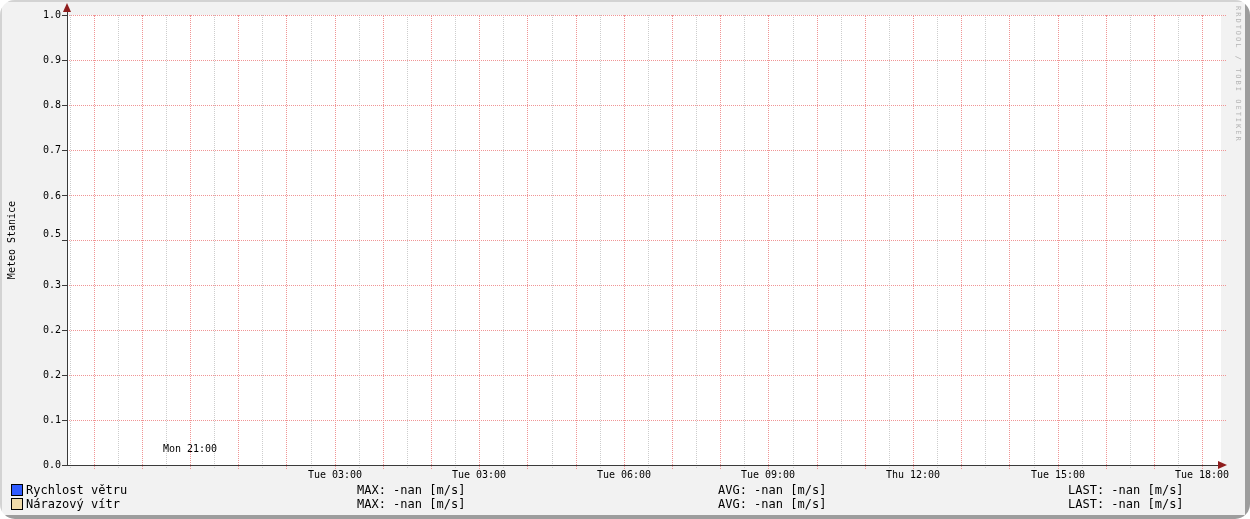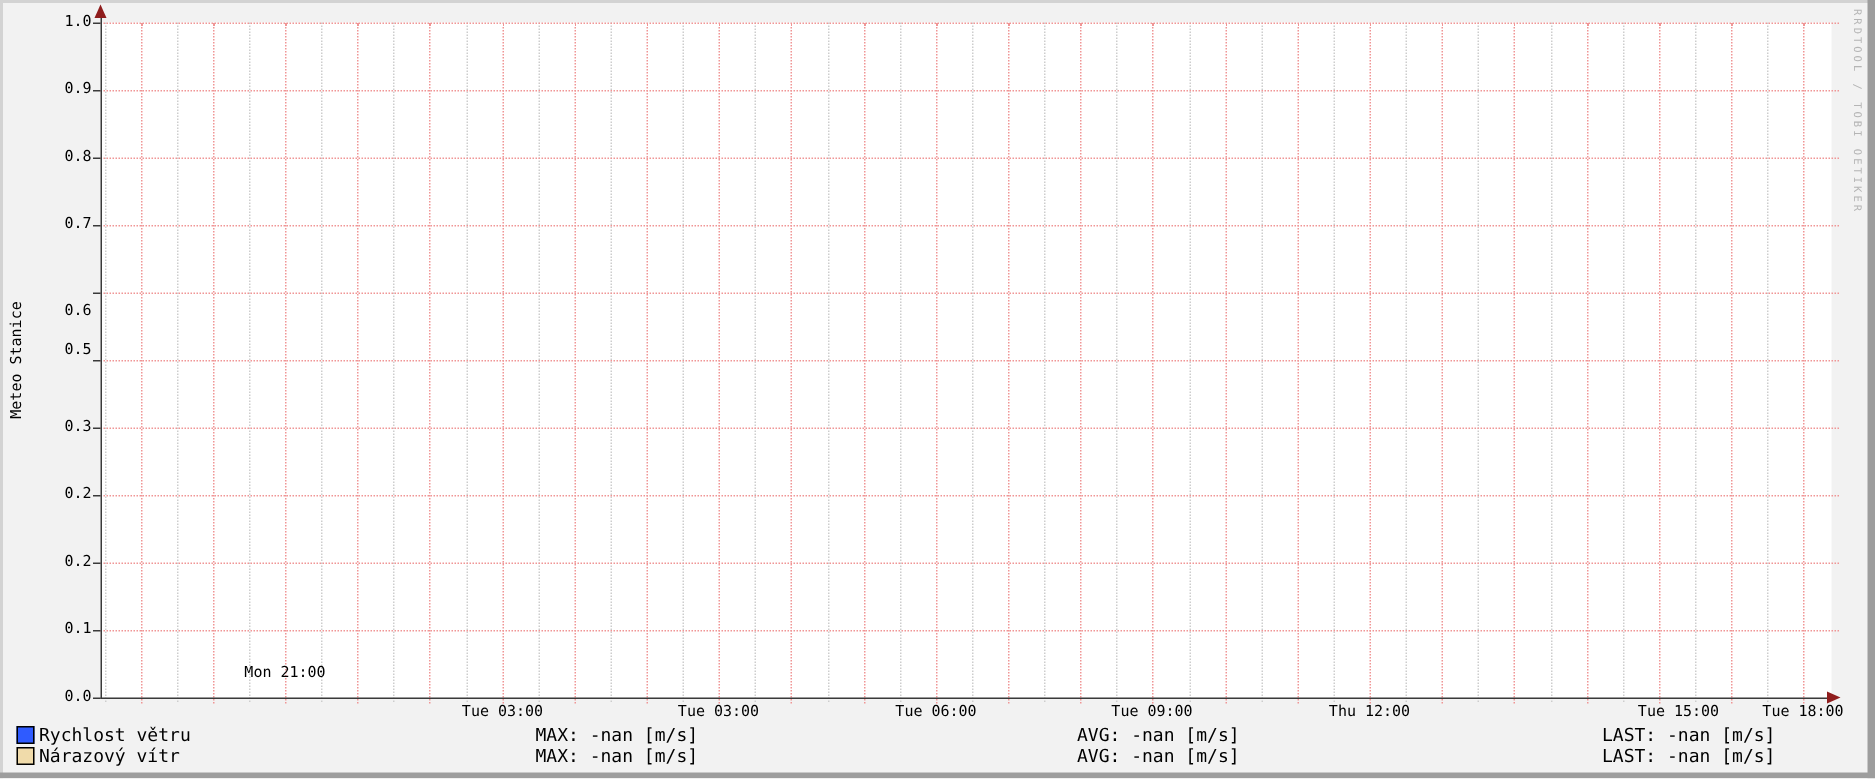--- a/index.html
+++ b/index.html
@@ -1,17 +1,17 @@
 <!DOCTYPE html>
 <html><head>
 <meta charset="utf-8">
 <style>
   html,body{margin:0;padding:0;background:#ffffff;}
   .graph{position:relative;width:1250px;height:519px;background:#f2f2f2;
-         font-family:"DejaVu Sans Mono",monospace;overflow:hidden;}
+         font-family:"DejaVu Sans Mono",monospace;overflow:hidden;border-radius:15px;}
   .abs{position:absolute;}
   .edge-top{left:0;top:0;width:1250px;height:2px;background:#d3d3d3;}
   .edge-left{left:0;top:0;width:2px;height:519px;background:#d3d3d3;}
   .edge-bottom{left:0;top:515px;width:1250px;height:4px;background:#9d9d9d;}
   .edge-right{left:1245px;top:0;width:5px;height:519px;background:#9d9d9d;}
   .plot-bg{left:67px;top:15px;width:1154px;height:450px;background:#ffffff;}
   .axis-y{left:67px;top:10px;width:1px;height:456px;background:#3a3a3a;}
   .axis-x{left:67px;top:465px;width:1152px;height:1px;background:#3a3a3a;}
   .arrow-up{left:63px;top:3px;width:0;height:0;
             border-left:4px solid transparent;border-right:4px solid transparent;
@@ -118,35 +118,35 @@
   <div class="abs arrow-up"></div>
   <div class="abs arrow-right"></div>
 
   <span class="abs ylabel">Meteo Stanice</span>
   <span class="abs watermark">RRDTOOL / TOBI OETIKER</span>
 
   <span class="abs ytl" style="left:27px;top:9px">1.0</span>
   <span class="abs ytl" style="left:27px;top:54px">0.9</span>
   <span class="abs ytl" style="left:27px;top:99px">0.8</span>
   <span class="abs ytl" style="left:27px;top:144px">0.7</span>
-  <span class="abs ytl" style="left:27px;top:202px">0.6</span>
+  <span class="abs ytl" style="left:27px;top:190px">0.6</span>
   <span class="abs ytl" style="left:27px;top:228px">0.5</span>
   <span class="abs ytl" style="left:27px;top:279px">0.3</span>
   <span class="abs ytl" style="left:27px;top:324px">0.2</span>
   <span class="abs ytl" style="left:27px;top:369px">0.2</span>
   <span class="abs ytl" style="left:27px;top:414px">0.1</span>
   <span class="abs ytl" style="left:27px;top:459px">0.0</span>
 
   <span class="abs xtl" style="left:150px;top:443px">Mon 21:00</span>
   <span class="abs xtl" style="left:295px;top:469px">Tue 03:00</span>
   <span class="abs xtl" style="left:439px;top:469px">Tue 03:00</span>
   <span class="abs xtl" style="left:584px;top:469px">Tue 06:00</span>
   <span class="abs xtl" style="left:728px;top:469px">Tue 09:00</span>
   <span class="abs xtl" style="left:873px;top:469px">Thu 12:00</span>
-  <span class="abs xtl" style="left:1079px;top:469px">Tue 15:00</span>
+  <span class="abs xtl" style="left:1018px;top:469px">Tue 15:00</span>
   <span class="abs xtl" style="left:1162px;top:469px">Tue 18:00</span>
 
   <div class="abs swatch" style="left: 11px; top: 484px; background: rgb(47, 91, 255);"></div>
   <span class="abs leg" style="left:26px;top:483px">Rychlost větru</span>
   <span class="abs leg" style="left:357px;top:483px">MAX: -nan [m/s]</span>
   <span class="abs leg" style="left:718px;top:483px">AVG: -nan [m/s]</span>
   <span class="abs leg" style="left:1068px;top:483px">LAST: -nan [m/s]</span>
 
   <div class="abs swatch" style="left: 11px; top: 498px; background: rgb(240, 219, 170);"></div>
   <span class="abs leg" style="left:26px;top:497px">Nárazový vítr</span>

